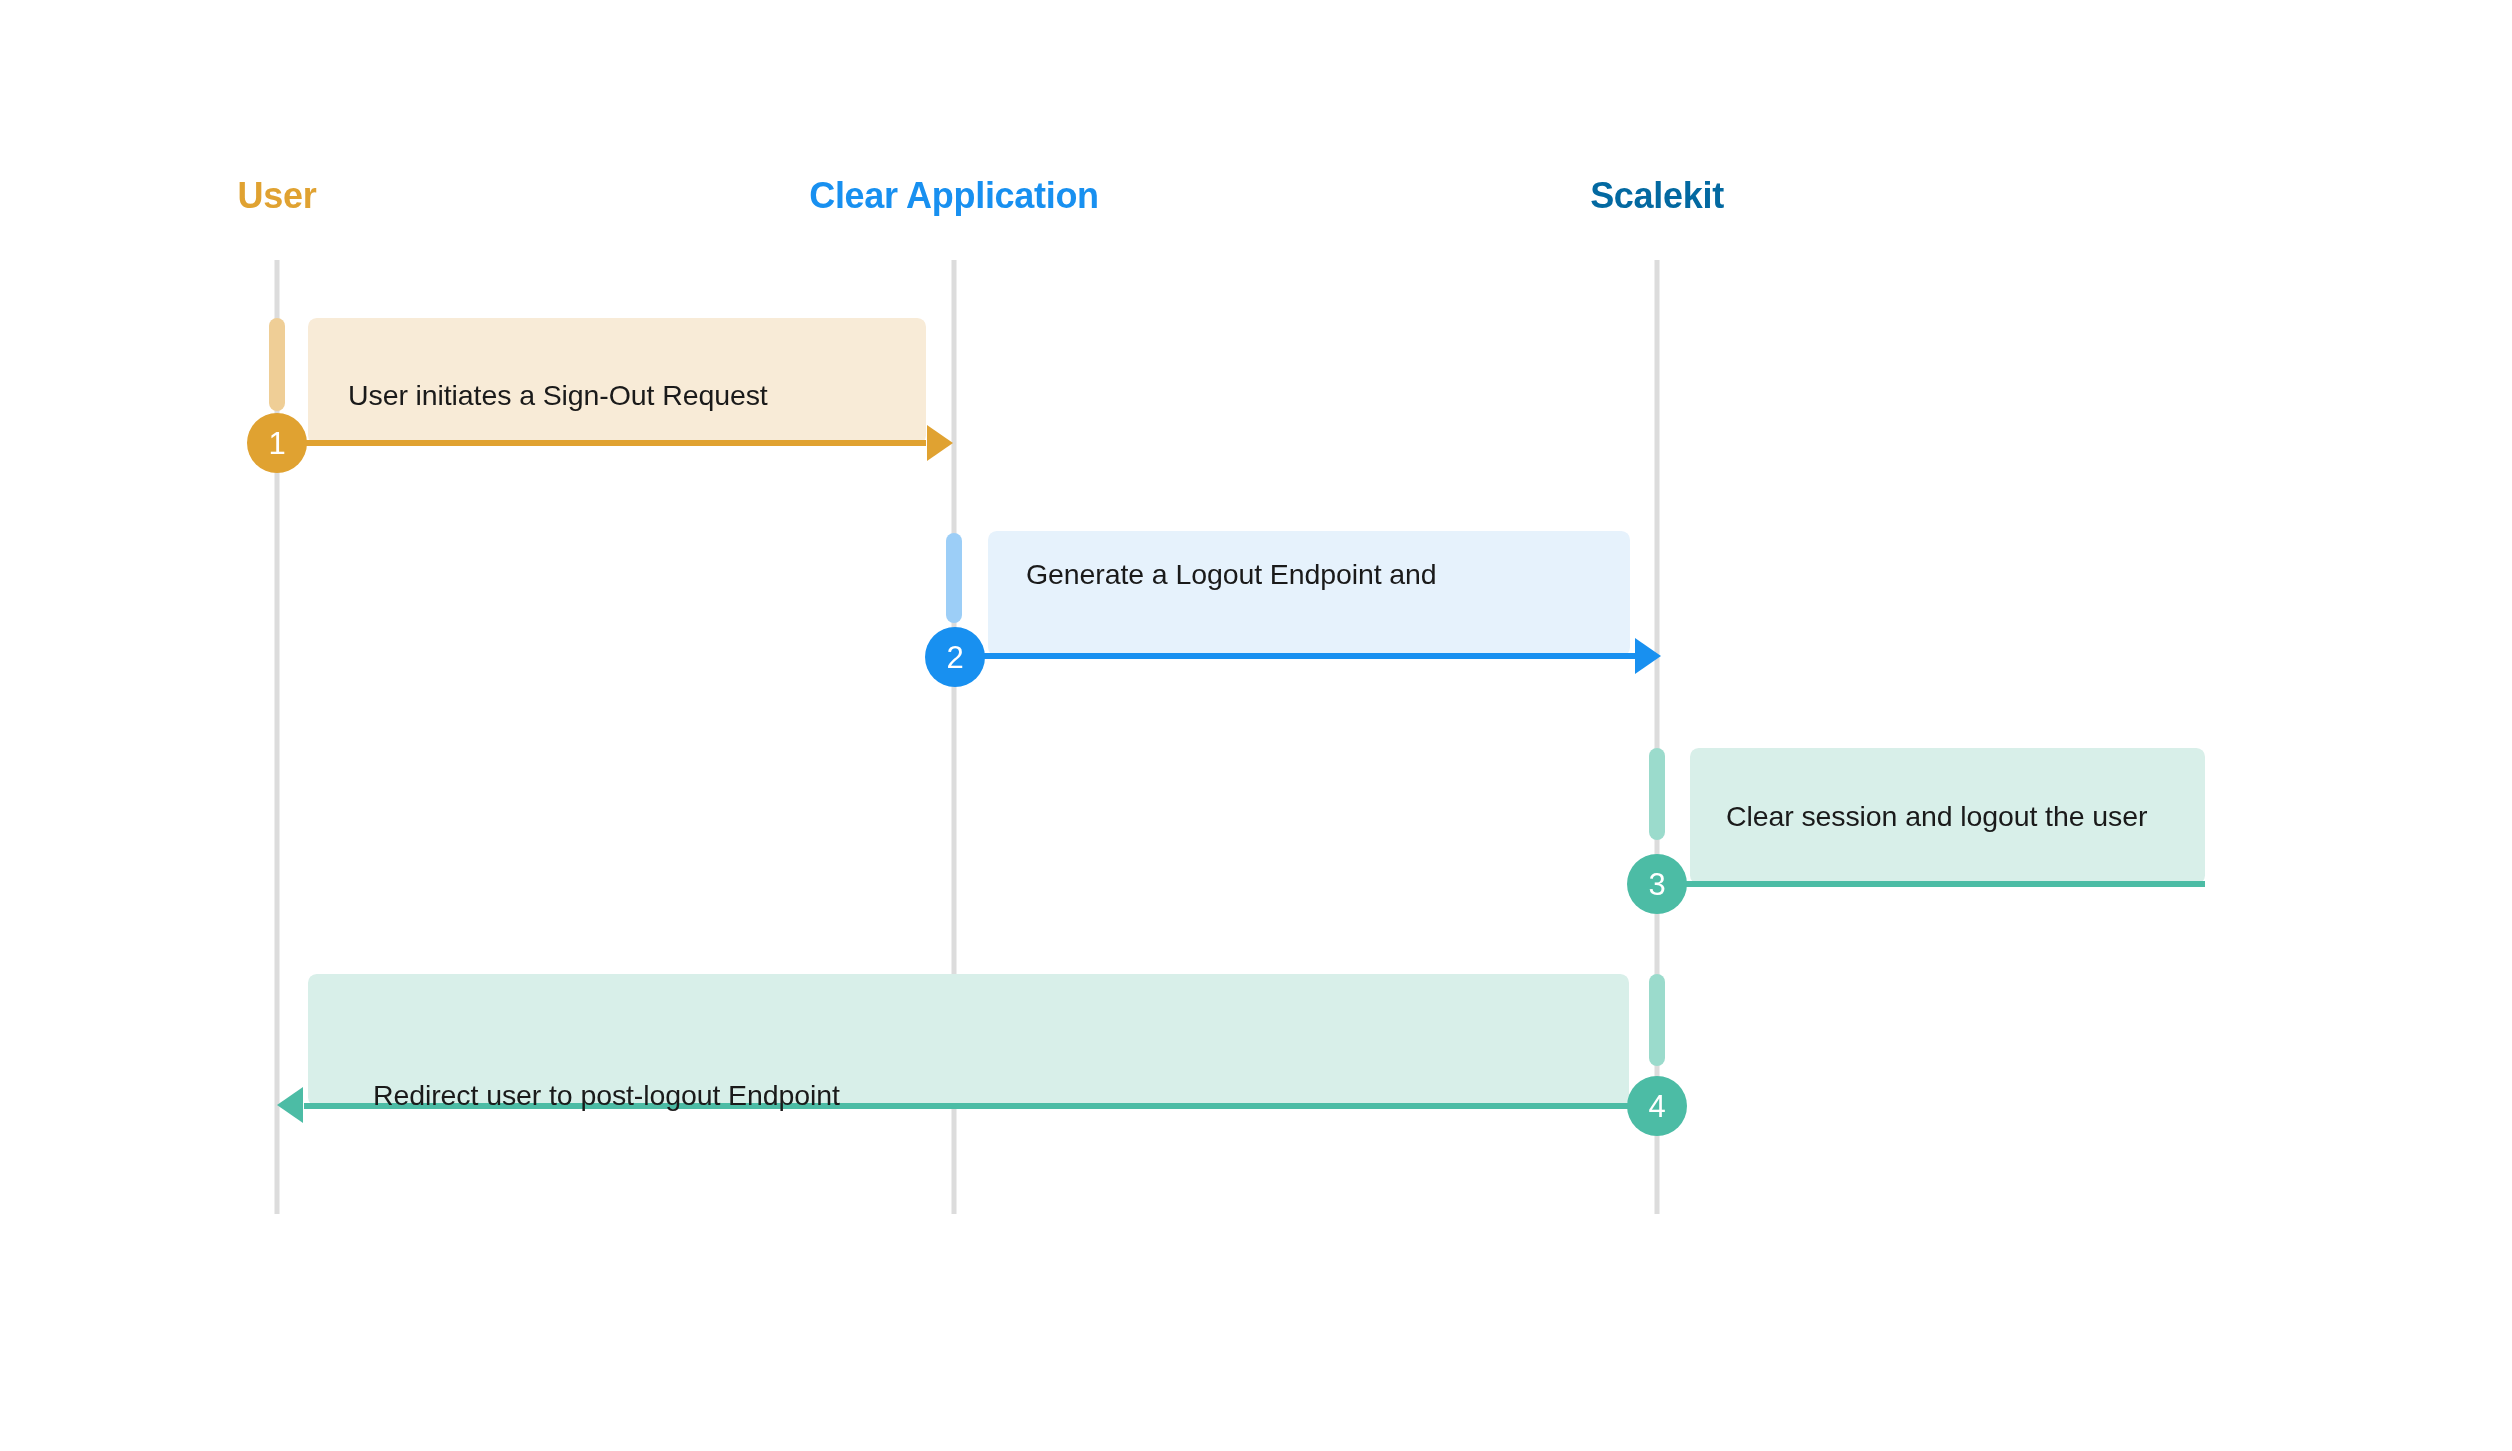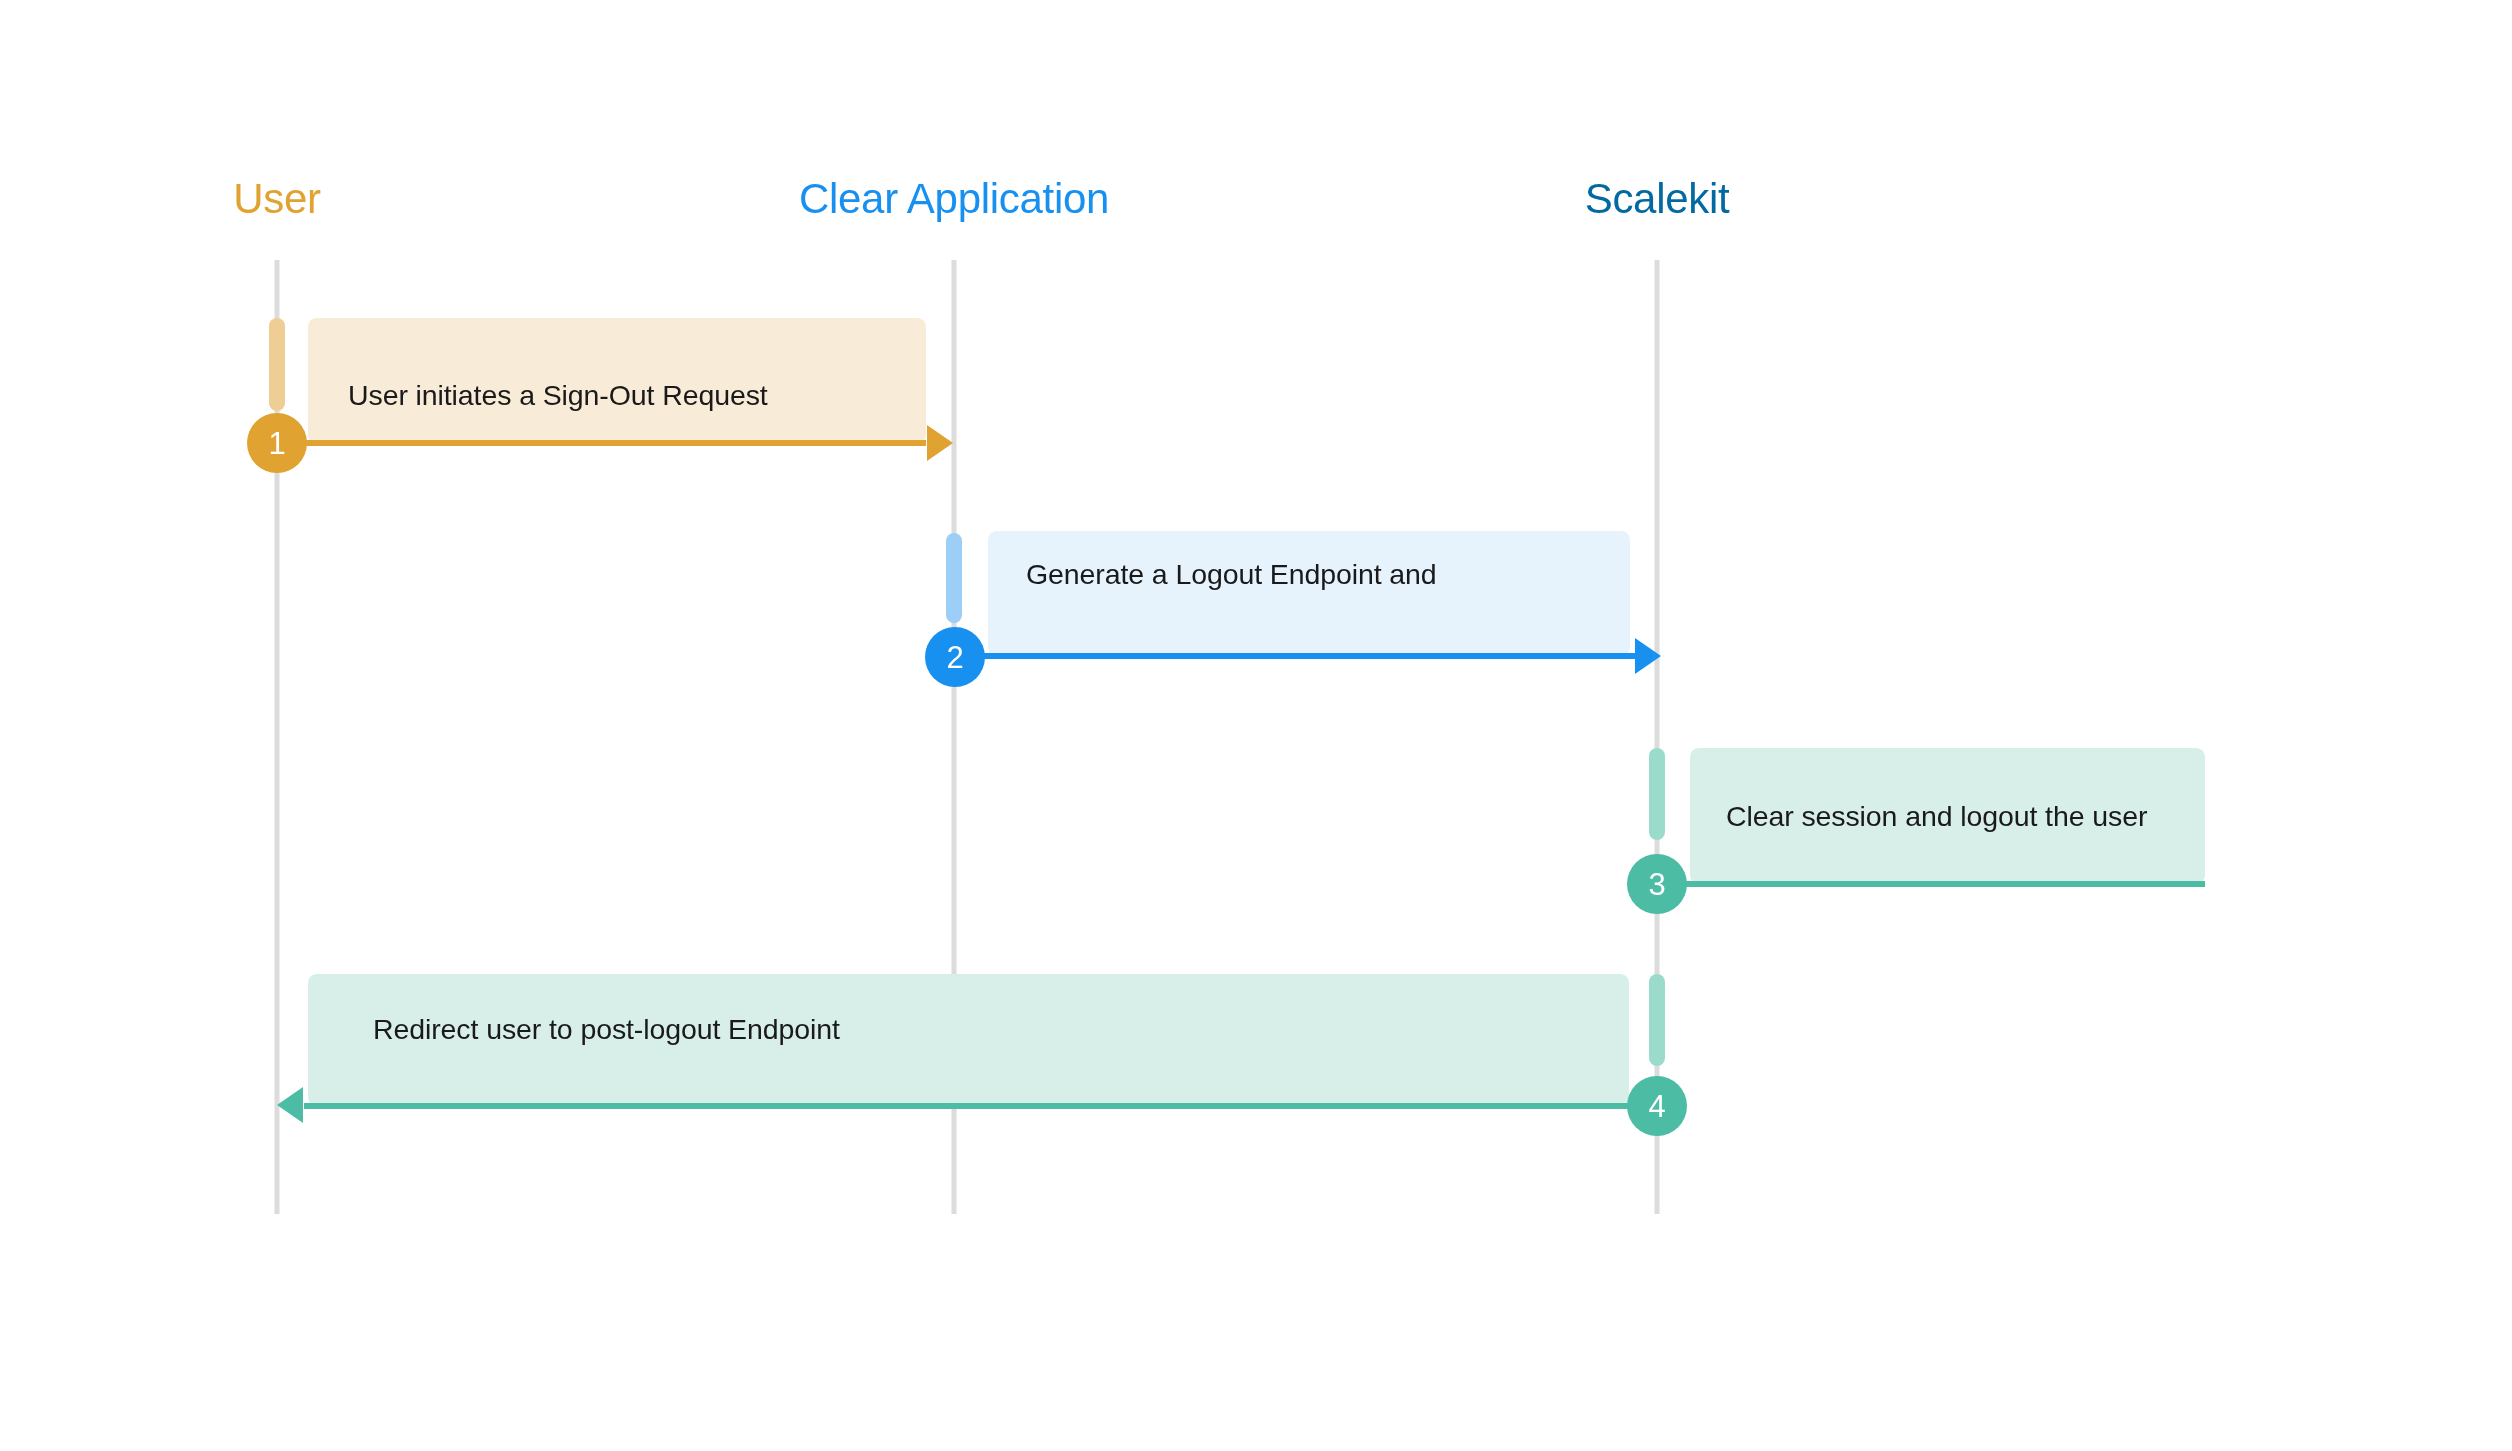--- a/index.html
+++ b/index.html
@@ -17,22 +17,22 @@
     position: relative;
     width: 2512px;
     height: 1452px;
     background: #ffffff;
     overflow: hidden;
   }
 
   
   .actor-header {
     position: absolute;
-    font-size: 42px;
-    font-weight: 400;
+    font-size: 36px;
+    font-weight: 700;
     letter-spacing: -0.3px;
     white-space: nowrap;
     transform: translateX(-50%);
     line-height: 1;
   }
   #actor-header-0 { left: 277px;  top: 178px; }
   #actor-header-1 { left: 954px; top: 178px; }
   #actor-header-2 { left: 1657px; top: 178px; }
 
   
@@ -127,18 +127,18 @@
       <div class="step-badge" style="left: 955px; top: 657px; background: rgb(24, 144, 240);">2</div>
       <div class="activation" style="left: 1657px; top: 748px; height: 92px; background: rgb(155, 219, 204);"></div>
       <div class="note-box" style="left: 1690px; top: 748px; width: 515px; height: 136px; background: rgb(216, 239, 233);"></div>
       <div class="msg-line" style="left: 1657px; top: 881px; width: 548px; background: rgb(76, 188, 165);"></div>
       <div class="note-text" style="left: 1726px; top: 797px;"><div style="margin-top: 1px;">Clear session and logout the user</div></div>
       <div class="step-badge" style="left: 1657px; top: 884px; background: rgb(76, 188, 165);">3</div>
       <div class="activation" style="left: 1657px; top: 974px; height: 92px; background: rgb(155, 219, 204);"></div>
       <div class="note-box" style="left: 308px; top: 974px; width: 1321px; height: 132px; background: rgb(216, 239, 233);"></div>
       <div class="msg-line" style="left: 304px; top: 1103px; width: 1355px; background: rgb(76, 188, 165);"></div>
       <div class="arrow-head left" style="border-right-color: rgb(76, 188, 165); left: 277px; top: 1087px;"></div>
-      <div class="note-text" style="left: 373px; top: 1011px;"><div style="margin-top: 0px;">Redirect user to post-logout Endpoint</div></div>
+      <div class="note-text" style="left: 373px; top: 1077px;"><div style="margin-top: 0px;">Redirect user to post-logout Endpoint</div></div>
       <div class="step-badge" style="left: 1657px; top: 1106px; background: rgb(76, 188, 165);">4</div>
     </div>
 
 </div>
 
 
 </body></html>

